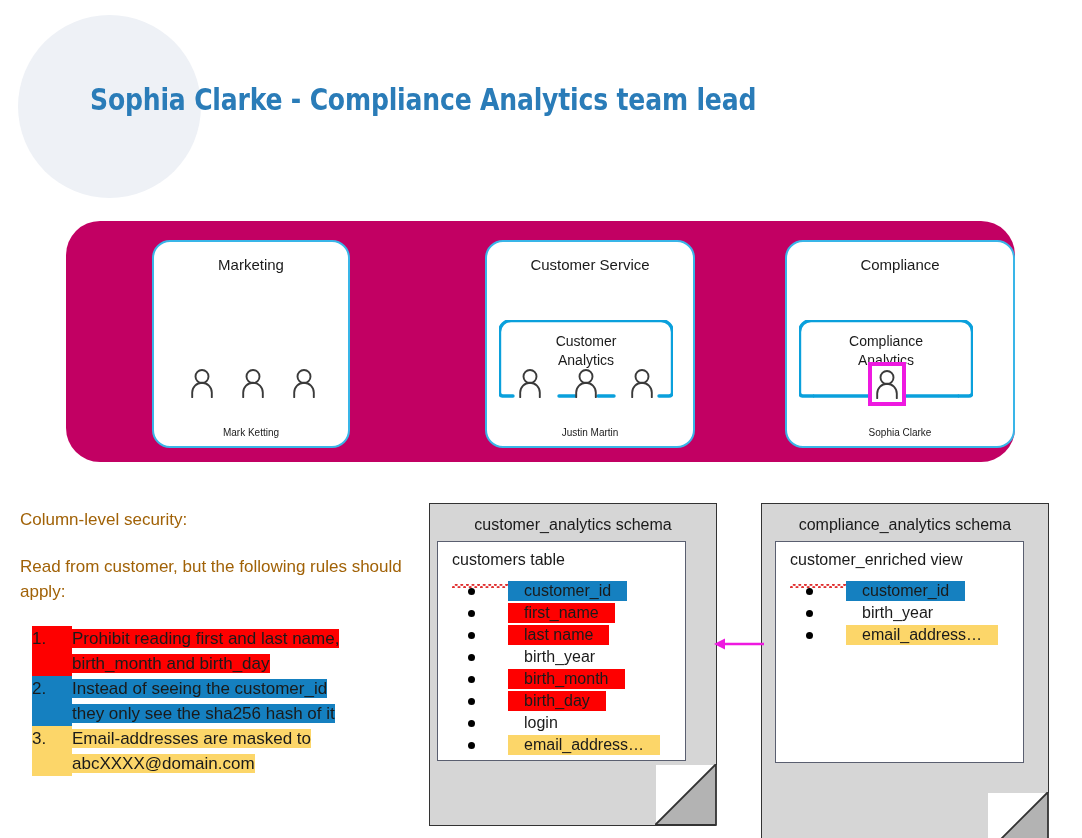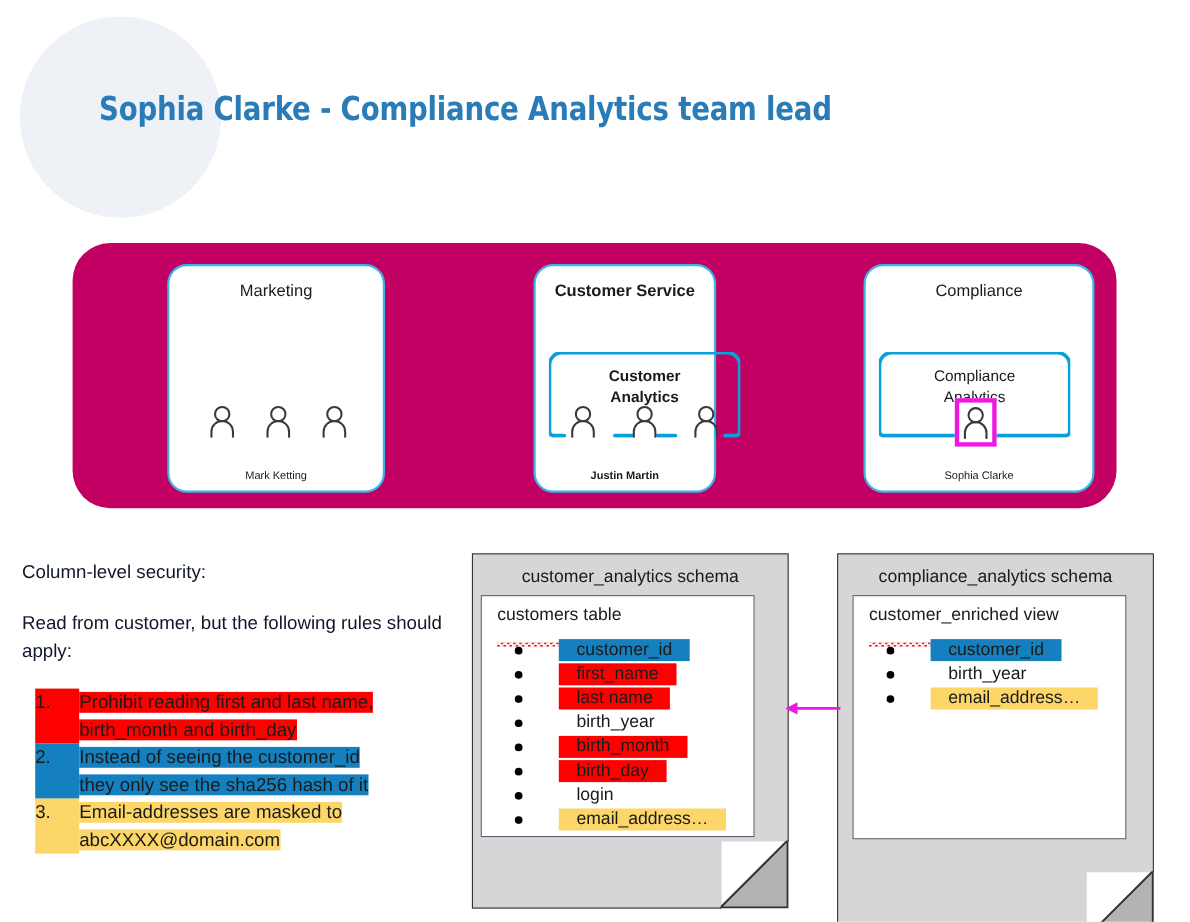--- a/index.html
+++ b/index.html
@@ -33,22 +33,22 @@
   #org-container{
     position:absolute;left:66px;top:221px;width:949px;height:241px;
     background:#c20063;border-radius:34px;
   }
   .team-box{
     position:absolute;top:240px;
     background:#ffffff;border:2px solid #39b5e8;border-radius:18px;
     box-sizing:border-box;
   }
   #team-box-marketing{left:152px;width:198px;height:208px;padding-left:19px;}
-  #team-box-customer-service{left:485px;width:166px;height:208px;font-weight:bold;}
-  #team-box-compliance{left:785px;width:210px;height:208px;padding-left:26px;}
+  #team-box-customer-service{left:485px;width:210px;height:208px;}
+  #team-box-compliance{left:785px;width:230px;height:208px;padding-left:26px;}
 
   .team-title{
     position:absolute;top:14px;left:0;width:100%;
     text-align:center;font-size:15px;color:#1a1a1a;
   }
   .team-owner{
     position:absolute;bottom:8px;left:0;width:100%;
     text-align:center;font-size:10px;color:#1a1a1a;
   }
 
@@ -66,21 +66,21 @@
   .person{position:absolute;width:28px;height:30px;}
   .person svg{display:block;width:28px;height:30px;}
 
   .person-highlight{
     position:absolute;border:4px solid #ee19e0;background:#fff;
     box-sizing:border-box;
   }
 
   
   #left-col{position:absolute;left:20px;top:507px;width:390px;}
-  .para{font-size:17px;color:#0f172a;line-height:25px;margin-bottom:22px;}
+  .para{font-size:17px;color:#a16207;line-height:25px;margin-bottom:22px;}
   .rules{list-style:none;margin:0;padding:0;}
   .rule{
     display:flex;font-size:17px;line-height:25px;color:#1a1a1a;
     margin-left:12px;
   }
   .rule .num{width:40px;flex:none;}
   .rule .txt{flex:1;}
   .hl{box-decoration-break:clone;-webkit-box-decoration-break:clone;}
   .hl-red{background:#fe0000;}
   .hl-blue{background:#1580c0;}

